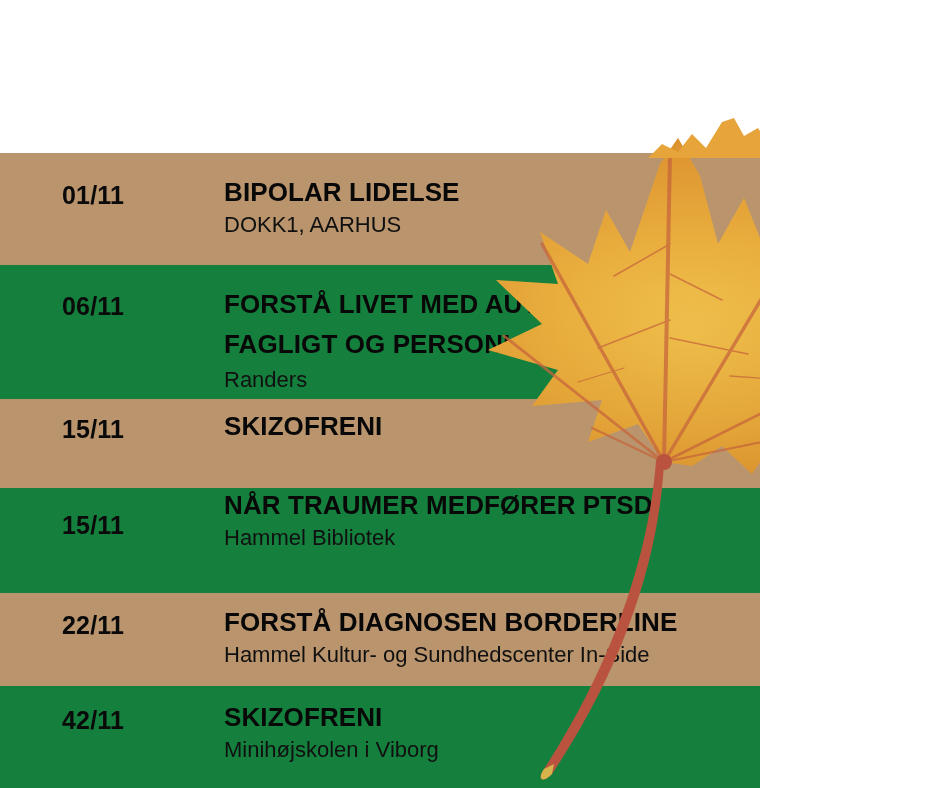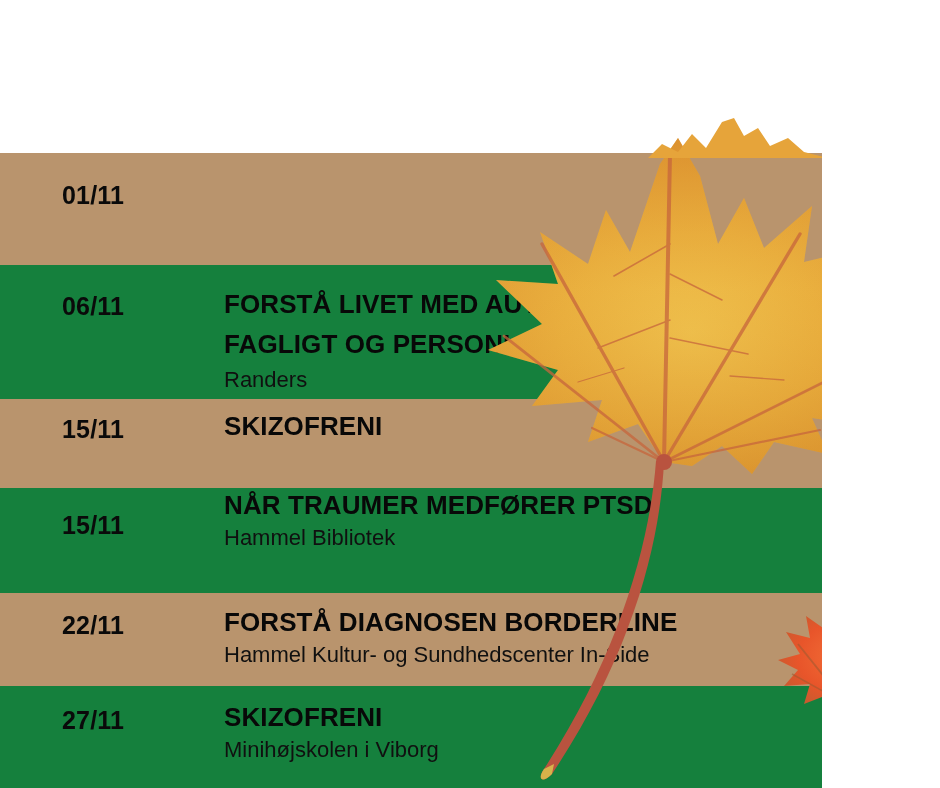--- a/index.html
+++ b/index.html
@@ -4,21 +4,21 @@
 <style>
   * { box-sizing: border-box; margin: 0; padding: 0; }
   html, body {
     width: 940px; height: 788px;
     background: #ffffff;
     font-family: "Liberation Sans", sans-serif;
     overflow: hidden;
   }
   #poster {
     position: relative;
-    width: 822px; height: 788px;
+    width: 760px; height: 788px;
     background: #ffffff;
     overflow: hidden;
   }
 
   
   #rows {
     position: absolute;
     left: 0; top: 153px;
     width: 940px; height: 635px;
     z-index: 2;
@@ -125,20 +125,24 @@
 </head>
 <body>
 
 <div id="poster">
 
   <div id="rows">
 
     <div class="row tan" id="row-0">
       <div class="row-inner">
         <div class="row-date">01/11</div>
+        <div class="row-body">
+          <div class="row-title">BIPOLAR LIDELSE</div>
+          <div class="row-venue">DOKK1, AARHUS</div>
+        </div>
       </div>
     </div>
 
     <div class="row cream" id="row-1">
       <div class="row-inner">
         <div class="row-date">06/11</div>
         <div class="row-body">
           <div class="row-title">FORSTÅ LIVET MED AUTISME UD FRA ET
 FAGLIGT OG PERSONLIGT PERSPEKTIV</div>
           <div class="row-venue">Randers</div>
@@ -170,21 +174,21 @@
         <div class="row-date">22/11</div>
         <div class="row-body">
           <div class="row-title">FORSTÅ DIAGNOSEN BORDERLINE</div>
           <div class="row-venue">Hammel Kultur- og Sundhedscenter In-Side</div>
         </div>
       </div>
     </div>
 
     <div class="row cream" id="row-5">
       <div class="row-inner">
-        <div class="row-date">27/11</div>
+        <div class="row-date">42/11</div>
         <div class="row-body">
           <div class="row-title">SKIZOFRENI</div>
           <div class="row-venue">Minihøjskolen i Viborg</div>
         </div>
       </div>
     </div>
 
   </div>
 
   <div id="leaf-stem-wrap">

